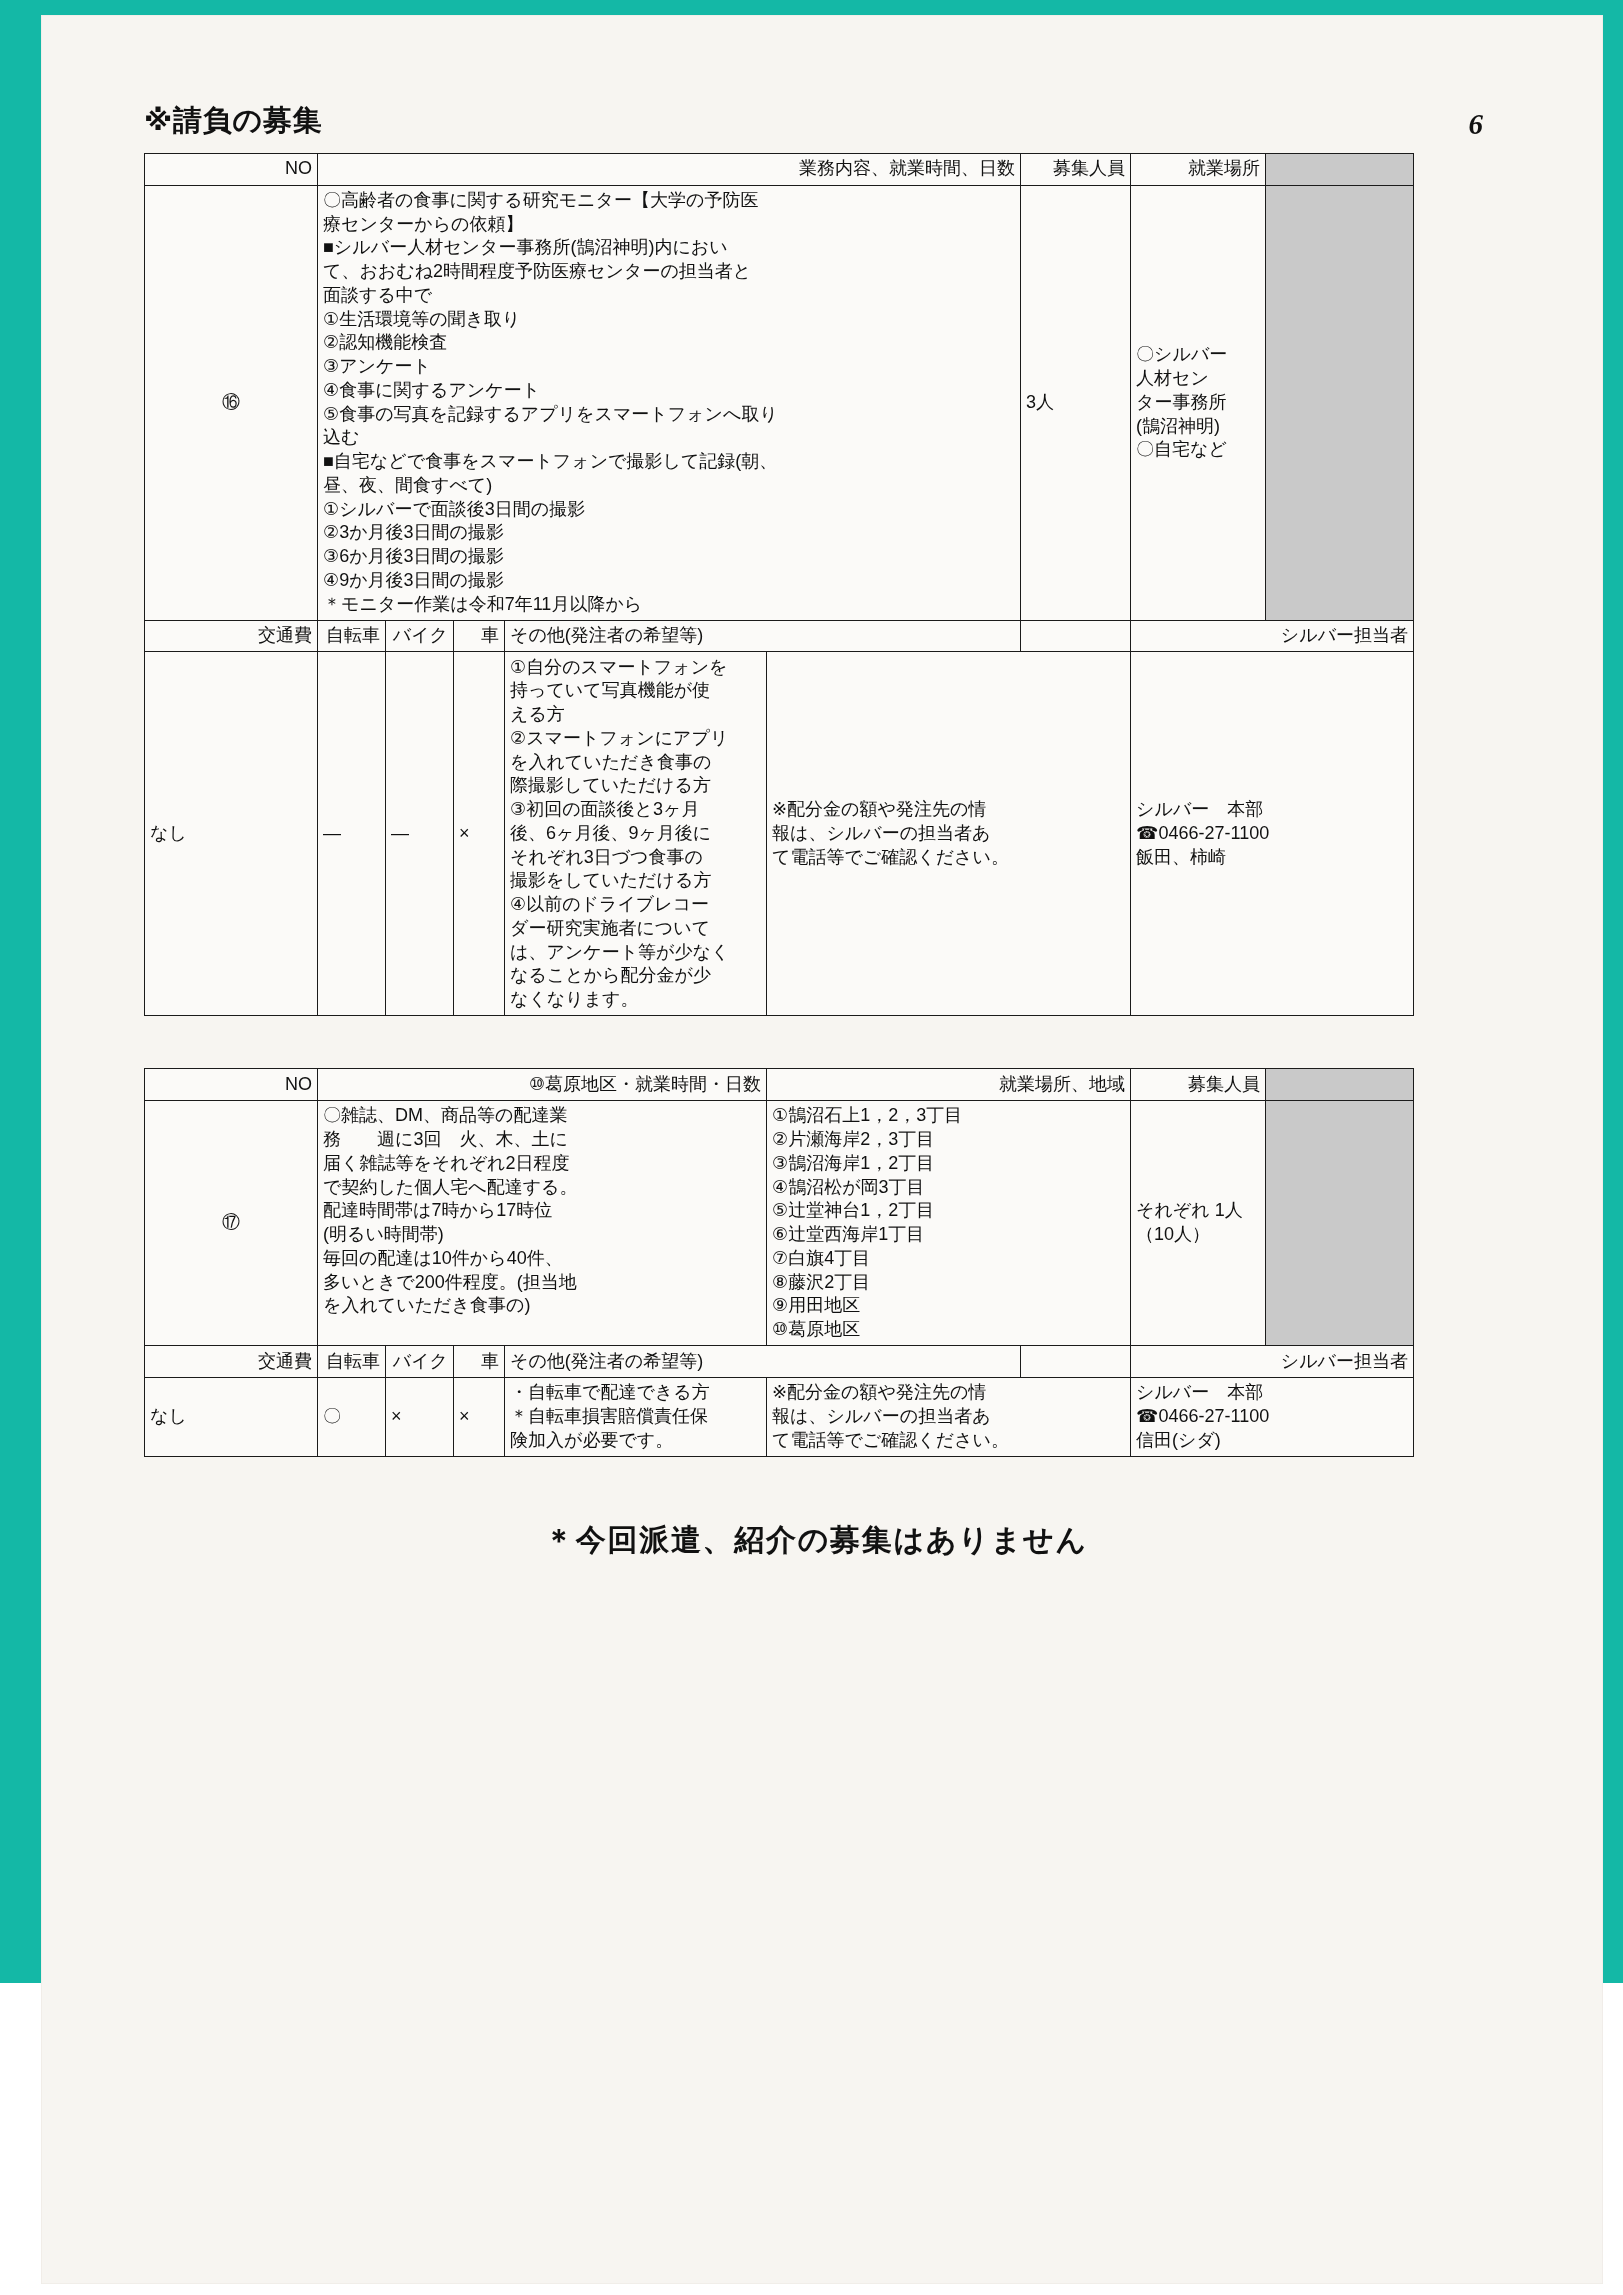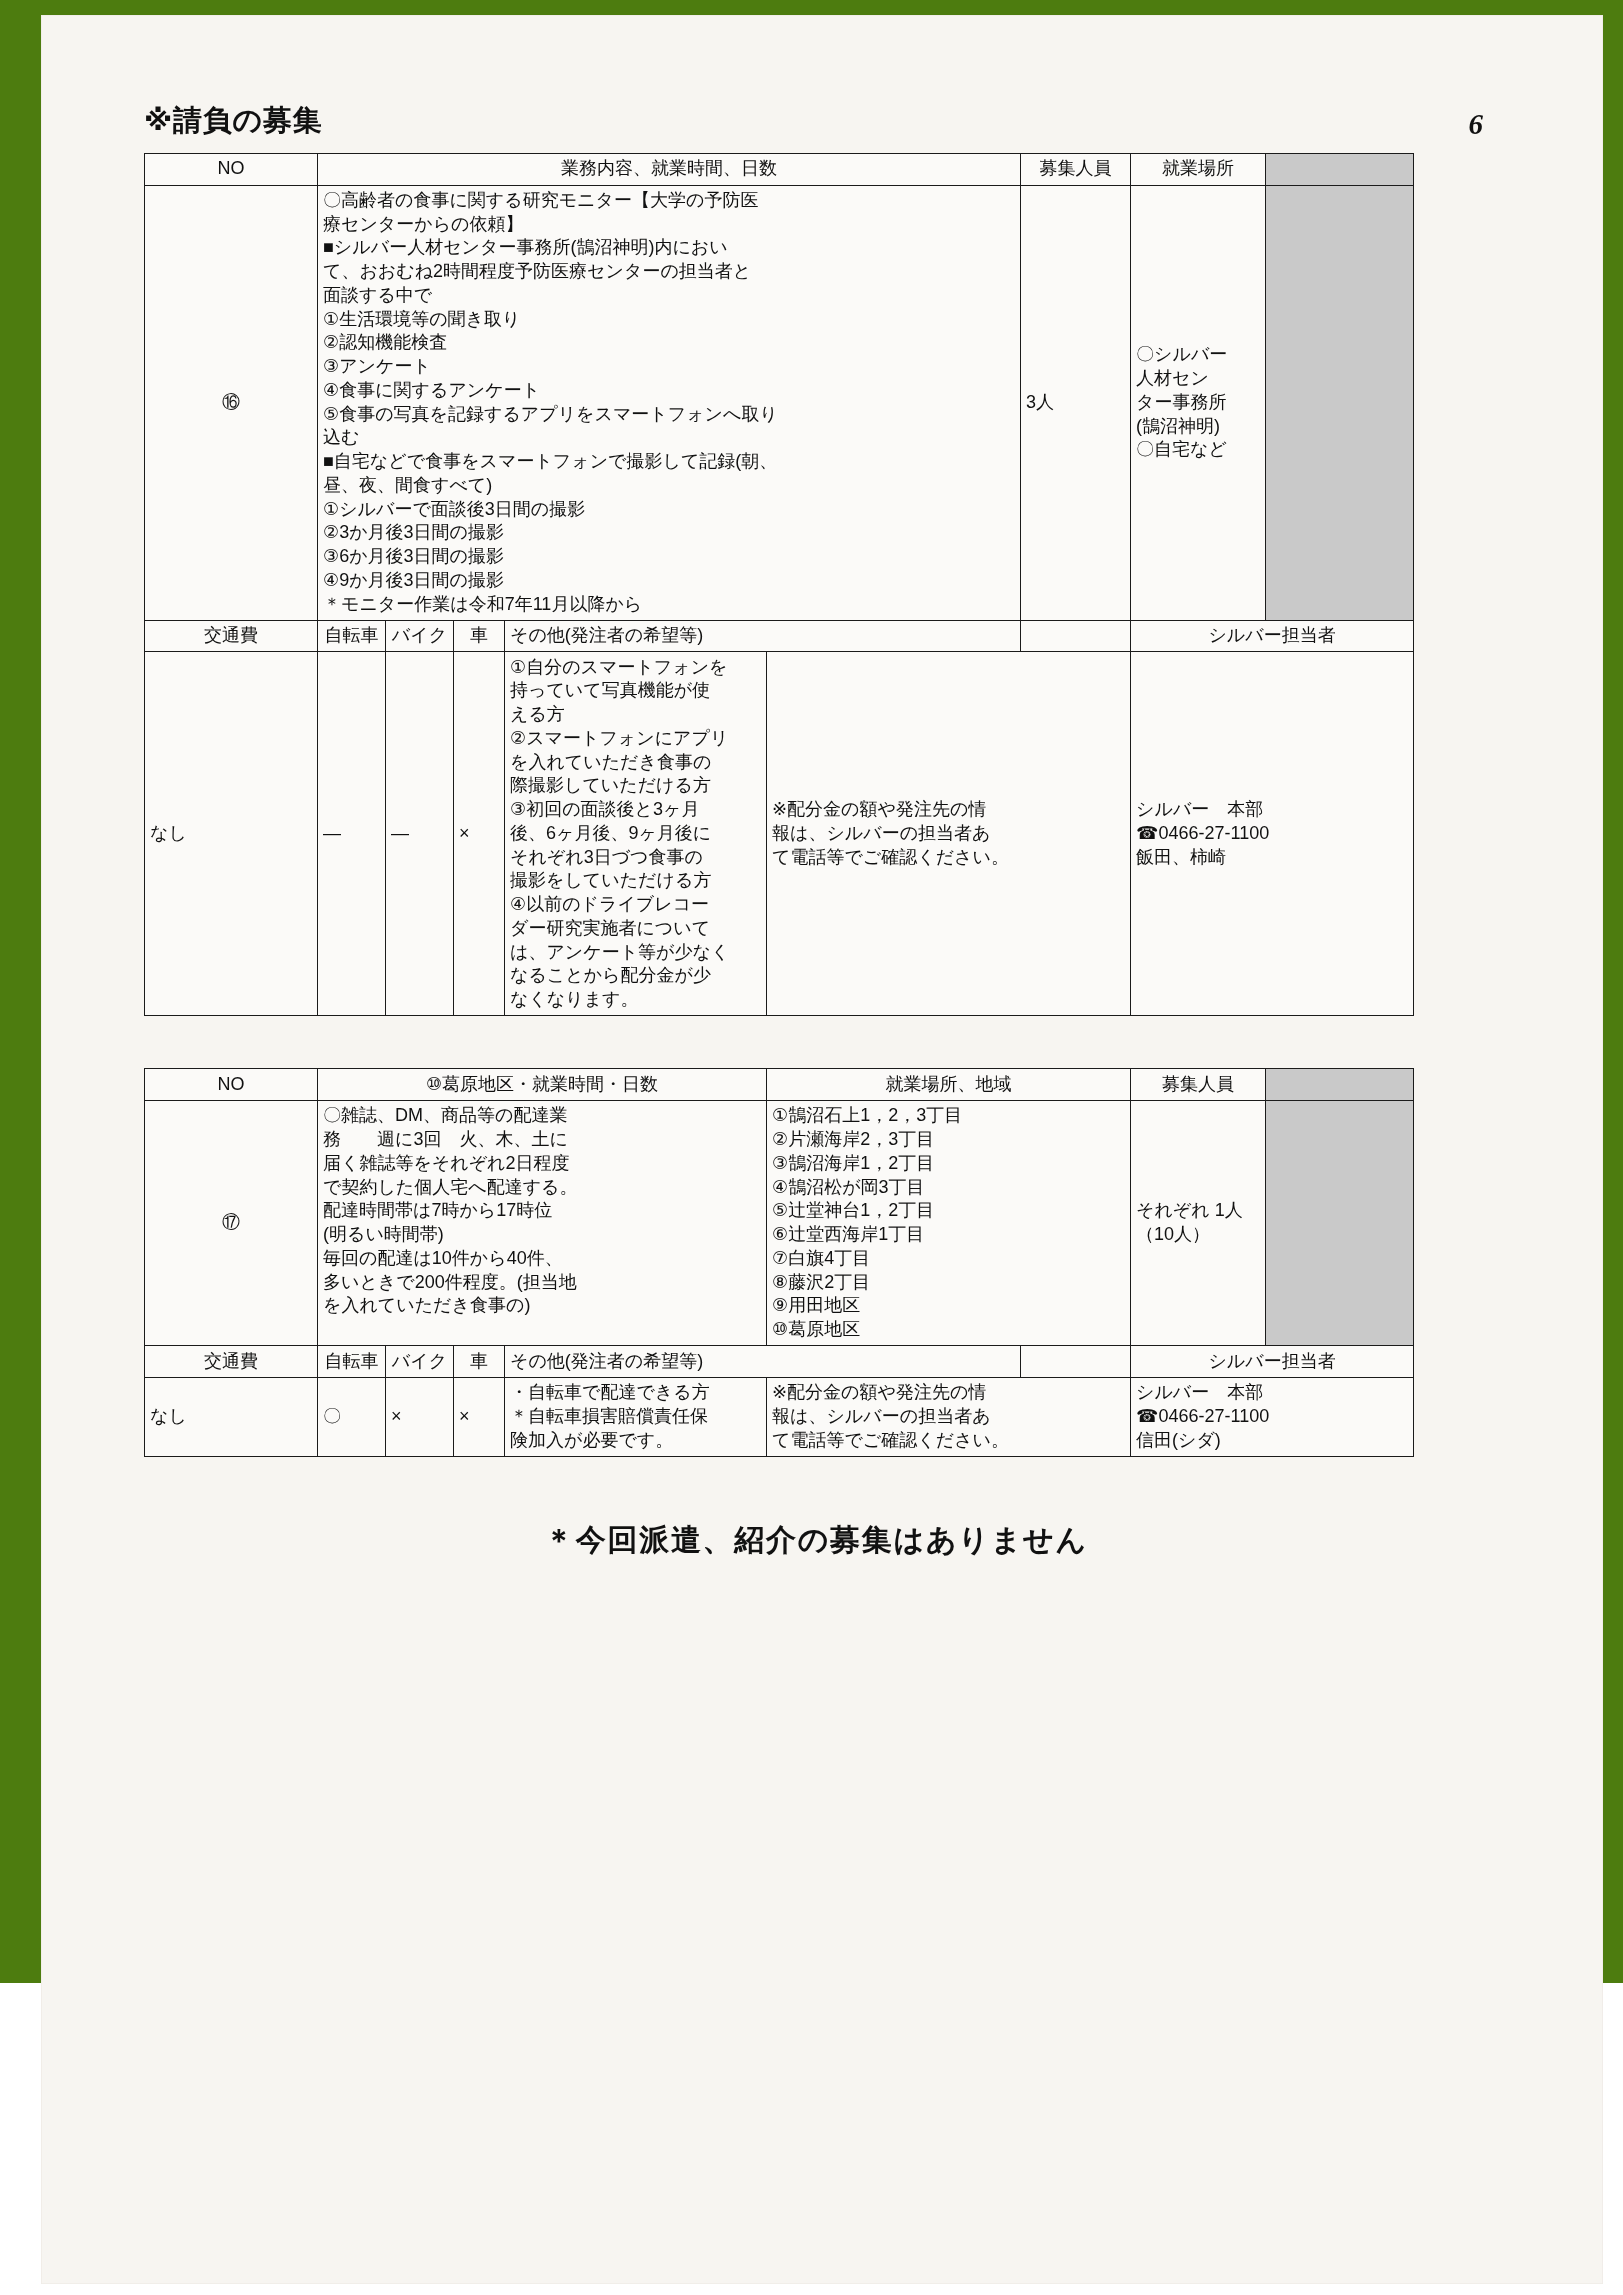--- a/index.html
+++ b/index.html
@@ -13,21 +13,21 @@
     font-family: "Liberation Sans", "DejaVu Sans", sans-serif;
     color: #111;
     position: relative;
     overflow: hidden;
   }
   .page {
     position: absolute;
     left: 0; top: 0;
     width: 1623px;
     height: 1983px;
-    background: #4d7c0f;
+    background: #14b8a6;
   }
   
   .paper {
     position: absolute;
     left: 41px; top: 15px;
     width: 1562px;
     height: 2269px;
     background: #f7f5f1;
     box-shadow: inset 0 0 0 0.8px #efece6;
   }
@@ -64,21 +64,21 @@
   }
   table.tbl td, table.tbl th {
     border: 1.3px solid #1b1b1b;
     vertical-align: top;
     padding: 3.4px 5px;
     font-size: 18px;
     line-height: 1.32;
     font-weight: normal;
   }
   .hdr td {
-    text-align: center;
+    text-align: right;
     vertical-align: middle;
     font-size: 18.6px;
     padding: 5px 3.4px;
   }
   .shade {
     background: #c9c9c9;
   }
   .ctr {
     vertical-align: middle !important;
   }

